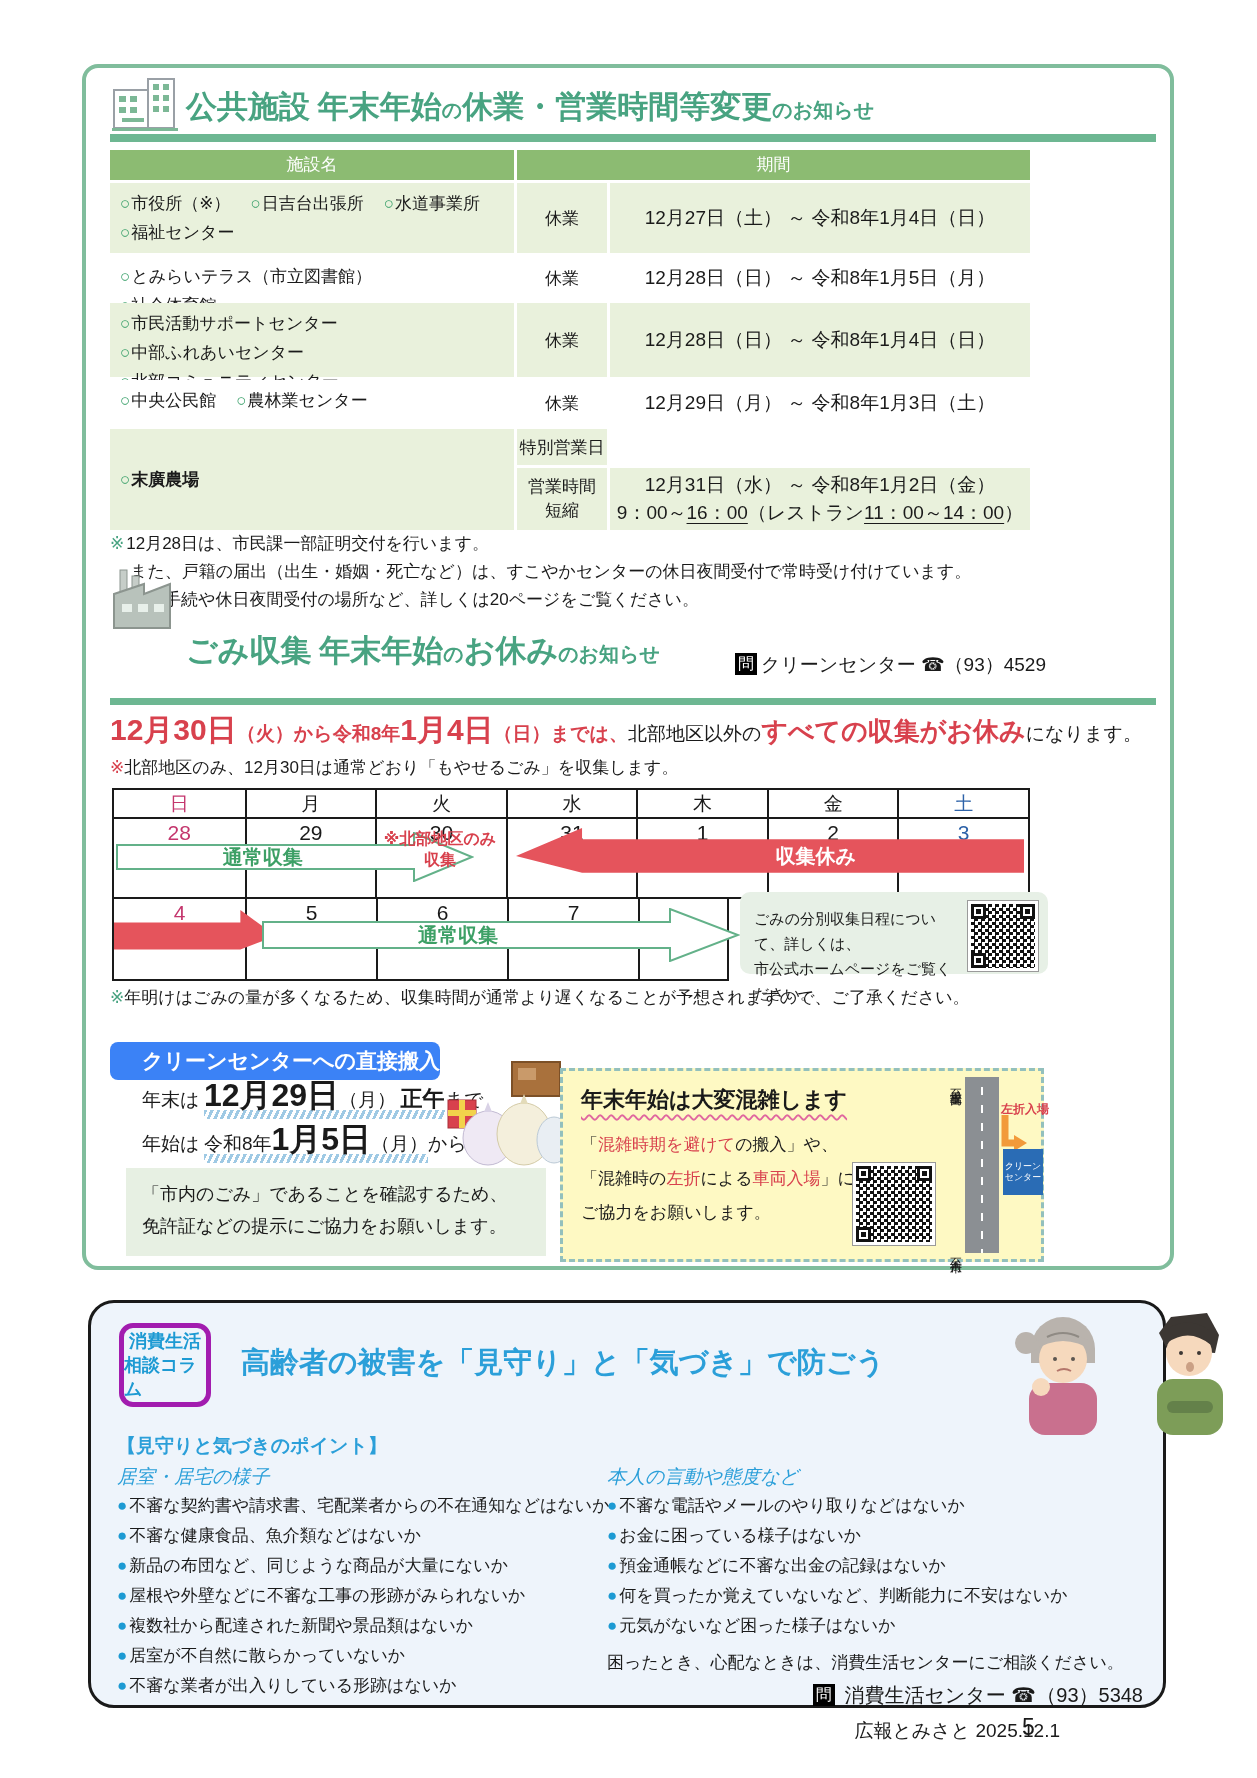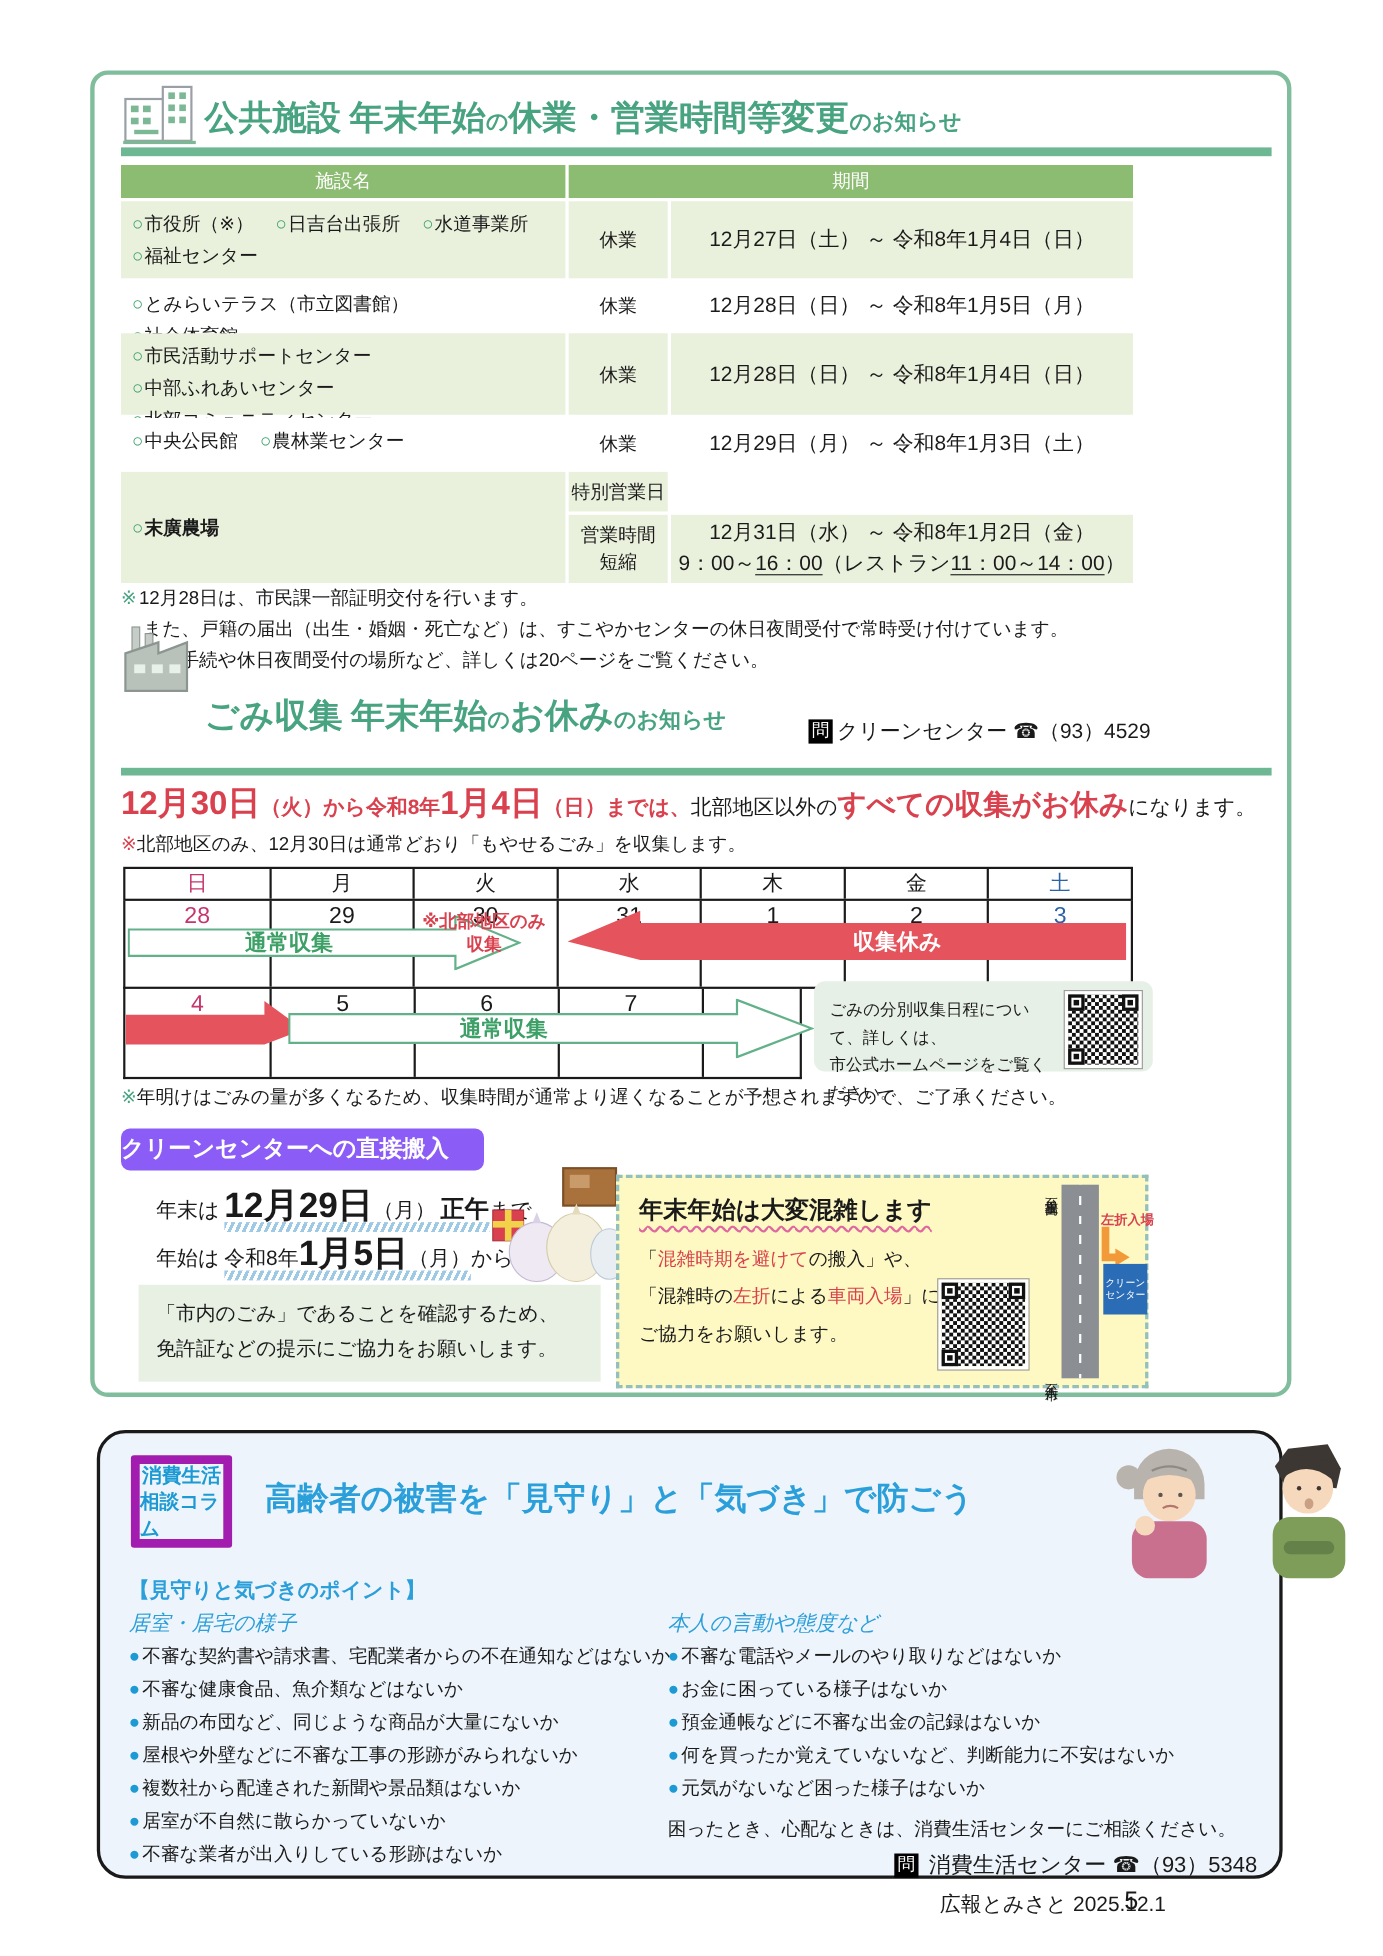--- a/index.html
+++ b/index.html
@@ -87,22 +87,22 @@
   .qr{position:absolute;background:conic-gradient(#111 25%,#fff 0 50%,#111 0 75%,#fff 0) 0 0/7px 7px;
       border:3px solid #fff;outline:1px solid #9a9a9a;}
   .qr .f{position:absolute;width:15px;height:15px;border:3px solid #111;background:#fff;box-sizing:border-box;}
   .qr .f::after{content:"";position:absolute;inset:2px;background:#111;}
   .qr .ftl{left:0;top:0;} .qr .ftr{right:0;top:0;} .qr .fbl{left:0;bottom:0;}
 
   .caution{font-size:17px;}
   .caution .mark{color:#48a381;}
 
   
-  .d-badge{background:#8b5cf6;color:#fff;font-size:21px;font-weight:bold;text-align:left;
-           line-height:38px;border-radius:8px;}
+  .d-badge{background:#3b82f6;color:#fff;font-size:21px;font-weight:bold;text-align:right;
+           line-height:38px;border-radius:8px;margin-top:16px;}
   .dline{white-space:nowrap;}
   .dline .b{font-size:32px;font-weight:bold;}
   .dline .m{font-size:22px;font-weight:bold;}
   .dline .s{font-size:19px;}
   .hatch{background:repeating-linear-gradient(115deg,#9ec9e4 0 3px,#fff 3px 6px) left bottom/100% 9px no-repeat;
          padding-bottom:10px;}
   .idbox{background:#e7f0e3;font-size:18px;line-height:32px;padding:10px 16px;box-sizing:border-box;}
 
   .crowd{position:absolute;left:474px;top:1000px;width:484px;height:194px;border:3px dashed #93c0bd;
          background:#fef9c3;box-sizing:border-box;}
@@ -115,22 +115,22 @@
         repeating-linear-gradient(180deg,transparent 0 10px,#fff 10px 18px) center/2px 100% no-repeat,#8b8f93;}
   .rlbl{position:absolute;writing-mode:vertical-rl;font-size:12px;color:#1a1a1a;left:6px;}
   .entry{position:absolute;left:60px;top:24px;color:#d8414d;font-size:12px;font-weight:bold;white-space:nowrap;}
   .ccbox{position:absolute;left:62px;top:72px;width:40px;height:46px;background:#2a6cb5;color:#fff;
          font-size:9px;line-height:11px;display:flex;align-items:center;justify-content:center;
          text-align:center;flex-direction:column;}
 
   
   .blue-box{position:absolute;left:88px;top:1300px;width:1078px;height:408px;border:3px solid #1a1a1a;
             border-radius:26px;background:#eef4fb;box-sizing:border-box;}
-  .c-badge{position:absolute;left:28px;top:20px;width:92px;height:84px;border:8px solid #a21caf;
-           border-radius:3px;color:#1d9ad3;font-size:18px;font-weight:bold;display:flex;
+  .c-badge{position:absolute;left:28px;top:20px;width:92px;height:84px;border:5px solid #a21caf;
+           border-radius:14px;color:#1d9ad3;font-size:18px;font-weight:bold;display:flex;
            flex-direction:column;align-items:center;justify-content:center;line-height:24px;box-sizing:border-box;}
   .c-title{position:absolute;left:150px;top:40px;font-size:29px;font-weight:bold;color:#2b9fd9;white-space:nowrap;}
   .pts-header{position:absolute;left:26px;top:130px;color:#2b9fd9;font-size:19px;font-weight:bold;}
   .col-h{color:#2b9fd9;font-size:19px;line-height:28px;font-style:italic;}
   .ccol{position:absolute;top:160px;font-size:17px;}
   .ccol li{list-style:none;line-height:30px;white-space:nowrap;}
   .ccol li::before{content:"●";color:#1d9ad3;margin-right:2px;}
   .ccol ul{margin:0;padding:0;}
   .advice{margin-top:10px;font-size:17px;text-align:left;}
   .c-contact{margin-top:8px;font-size:20px;text-align:right;}

